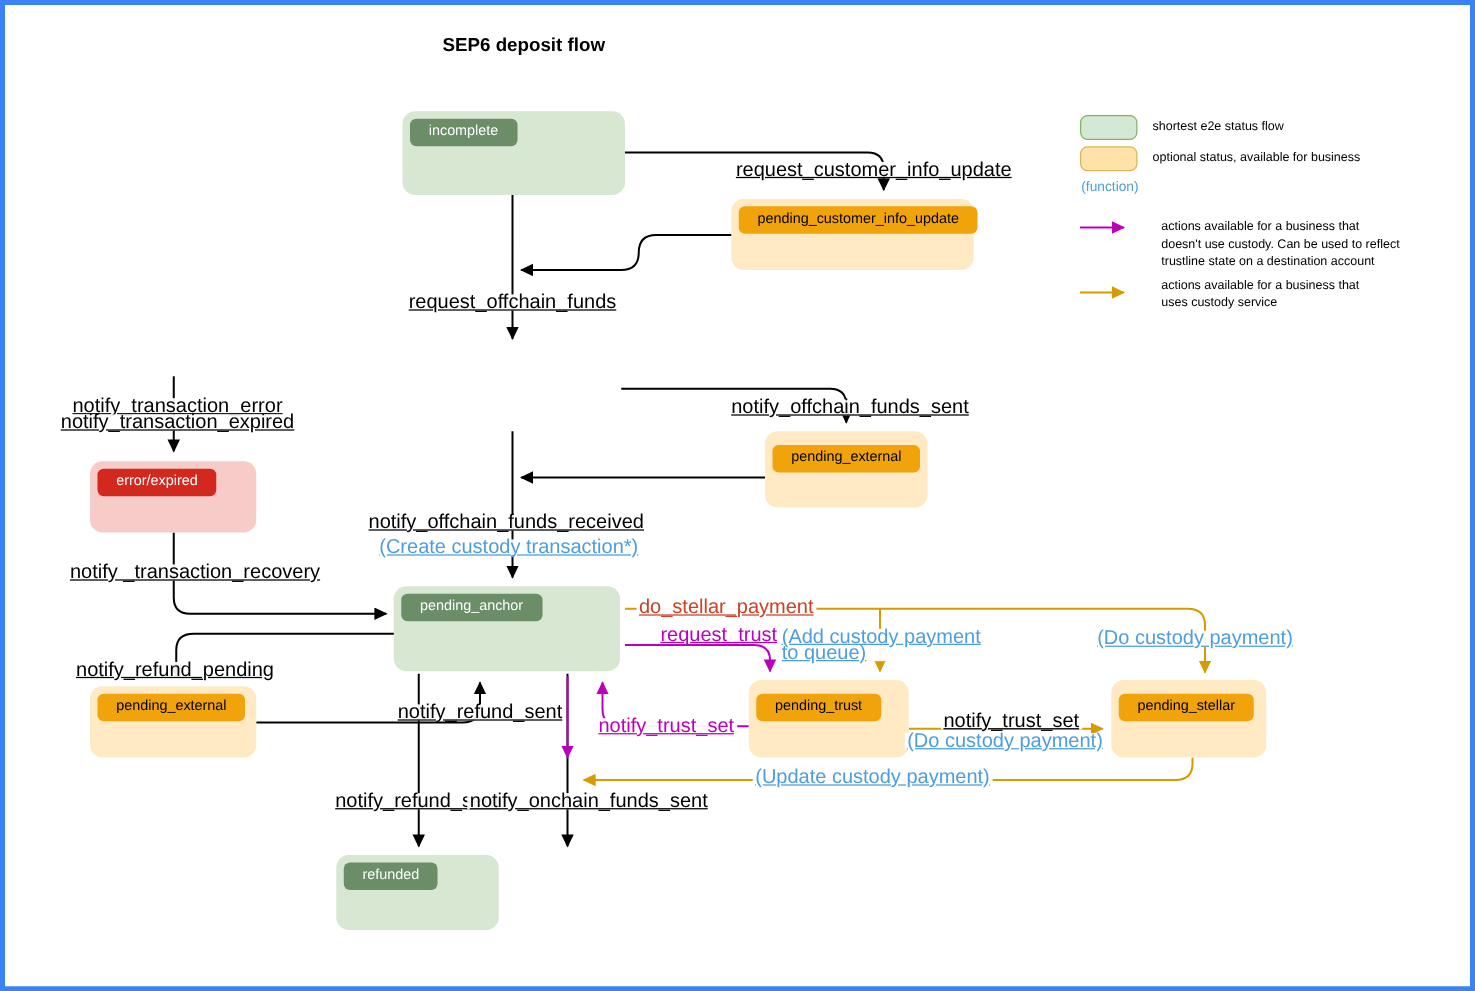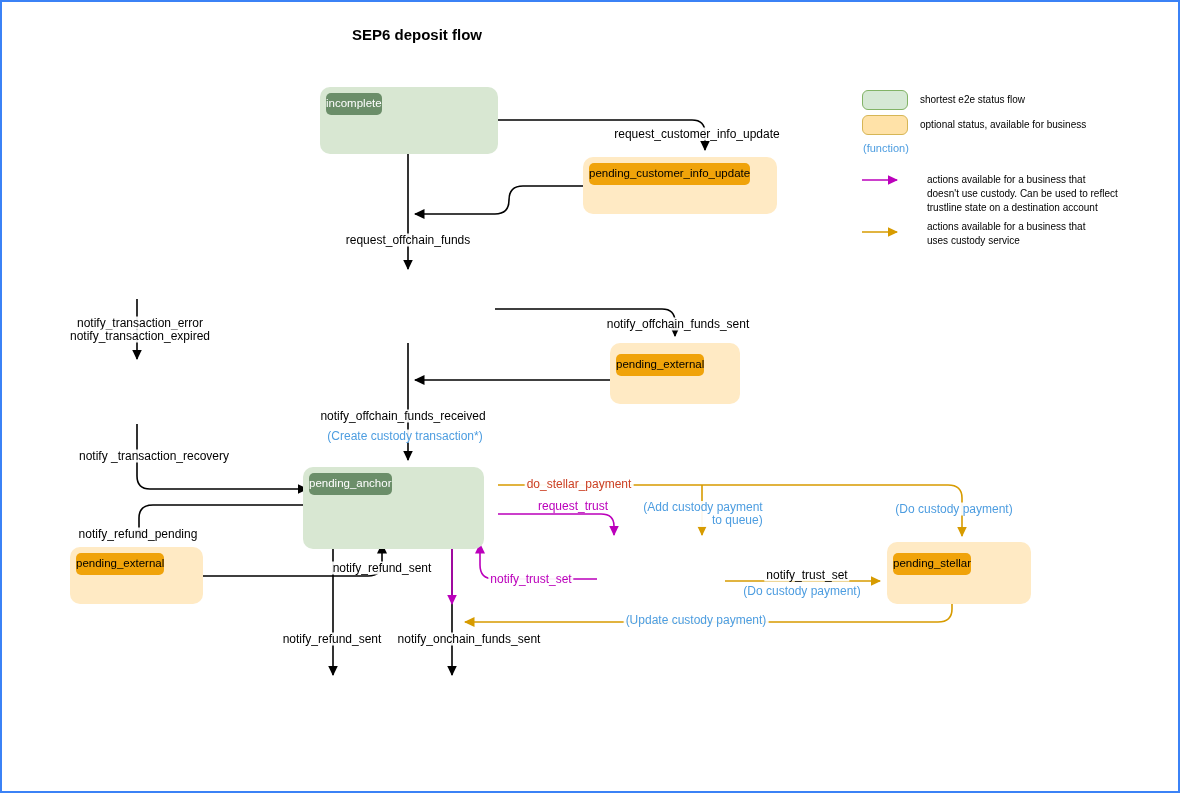--- a/index.html
+++ b/index.html
@@ -1,40 +1,40 @@
 <!DOCTYPE html>
 <html><head>
 <meta charset="utf-8">
 <style>
   * { margin:0; padding:0; box-sizing:border-box; }
   html,body { background:#ffffff; }
   body { font-family:"Liberation Sans","DejaVu Sans",sans-serif; }
   .canvas { position:relative; width:1180px; height:793px; background:#ffffff;
-            border:2px solid #3b82f6; overflow:hidden; }
+            border:4px solid #3b82f6; overflow:hidden; }
   svg.edges { position:absolute; left:0; top:0; }
 
   .title { position:absolute; font-size:15px; font-weight:bold; color:#000; white-space:nowrap; }
 
   .node { position:absolute; border-radius:10px; padding:6px; }
   .node.green  { background:#d8e7d2; }
   .node.yellow { background:#ffeac4; }
   .node.red    { background:#f6cbc8; }
   .node.gray   { background:#f5f5f5; display:flex; align-items:center; justify-content:center;
                  text-align:center; font-size:11.5px; color:#111; white-space:pre-line; border-radius:8px; }
   .node.pt10 { padding-top:11px; }
 
-  .badge { display:inline-block; padding:4px 0; border-radius:5px; font-size:11.5px;
+  .badge { display:inline-block; padding:4px 15px; border-radius:5px; font-size:11.5px;
            line-height:1.2; white-space:nowrap; }
   .badge.green  { background:#6b8e69; color:#fff; }
   .badge.orange { background:#f0a30a; color:#000; }
   .badge.red    { background:#d2281e; color:#fff; }
 
-  .elabel { position:absolute; transform:translate(-50%,-50%); font-size:12px; line-height:13px;
+  .elabel { position:absolute; transform:translate(-50%,-50%); font-size:16px; line-height:13px;
             background:rgba(255,255,255,0.93); padding:0 2px; white-space:pre-line;
-            text-align:right; color:#000; }
+            text-align:left; color:#000;text-decoration:underline; }
   .elabel.blue      { color:#4d9de0; }
   .elabel.magenta   { color:#bb00bb; }
   .elabel.redorange { color:#cc4125; }
 
   .legend-swatch { position:absolute; width:46px; height:20px; border-radius:6px; }
   .legend-swatch.green  { background:#d5e8d4; border:1px solid #82b366; }
   .legend-swatch.yellow { background:#ffe2a8; border:1px solid #d6b656; }
   .legend-text  { position:absolute; font-size:10px; line-height:14px; white-space:pre-line; color:#000; }
   .legend-token { position:absolute; font-size:11px; color:#4d9de0; white-space:nowrap; }
 </style>
@@ -89,34 +89,43 @@
   <div class="node yellow" style="left:581px;top:155px;width:194px;height:57px">
     <span class="badge orange">pending_customer_info_update</span>
   </div>
 
 
   <div class="node yellow pt10" style="left:608px;top:341px;width:130px;height:61px">
     <span class="badge orange">pending_external</span>
   </div>
 
 
+  <div class="node red" style="left:68px;top:365px;width:133px;height:57px">
+    <span class="badge red">error/expired</span>
+  </div>
 
-  <div class="node green" style="left:301px;top:465px;width:181px;height:82px">
+  <div class="node green" style="left:311px;top:465px;width:181px;height:68px">
     <span class="badge green">pending_anchor</span>
   </div>
 
   <div class="node yellow" style="left:68px;top:545px;width:133px;height:57px">
     <span class="badge orange">pending_external</span>
   </div>
 
+  <div class="node yellow pt10" style="left:595px;top:540px;width:128px;height:62px">
+    <span class="badge orange">pending_trust</span>
+  </div>
 
-  <div class="node yellow pt10" style="left:885px;top:540px;width:144px;height:62px">
+  <div class="node yellow pt10" style="left:885px;top:540px;width:124px;height:62px">
     <span class="badge orange">pending_stellar</span>
   </div>
 
+  <div class="node green" style="left:265px;top:680px;width:130px;height:60px">
+    <span class="badge green">refunded</span>
+  </div>
 
 
   <div class="elabel" style="left:695px;top:132px">request_customer_info_update</div>
   <div class="elabel" style="left:406px;top:238px">request_offchain_funds</div>
   <div class="elabel" style="left:676px;top:322px">notify_offchain_funds_sent</div>
   <div class="elabel" style="left:401px;top:414px">notify_offchain_funds_received</div>
   <div class="elabel blue" style="left:403px;top:434px">(Create custody transaction*)</div>
   <div class="elabel" style="left:138px;top:321px">notify_transaction_error</div>
   <div class="elabel" style="left:138px;top:334px">notify_transaction_expired</div>
   <div class="elabel" style="left:152px;top:454px">notify _transaction_recovery</div>

